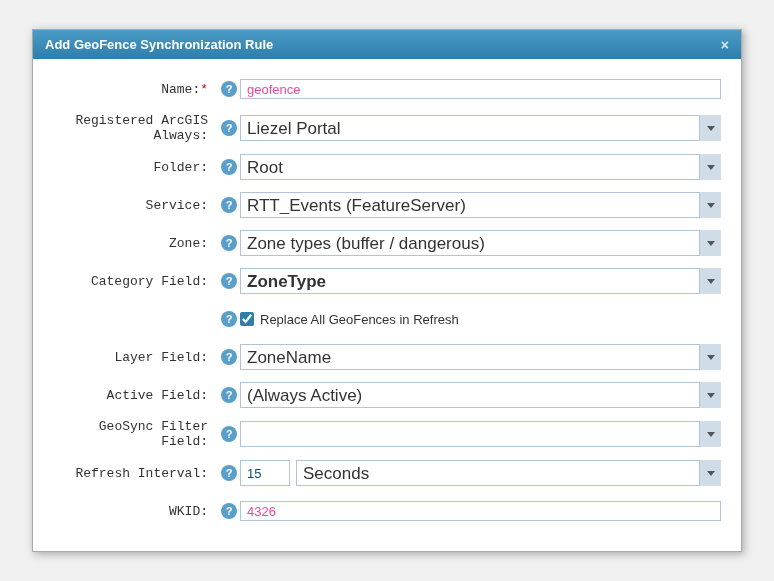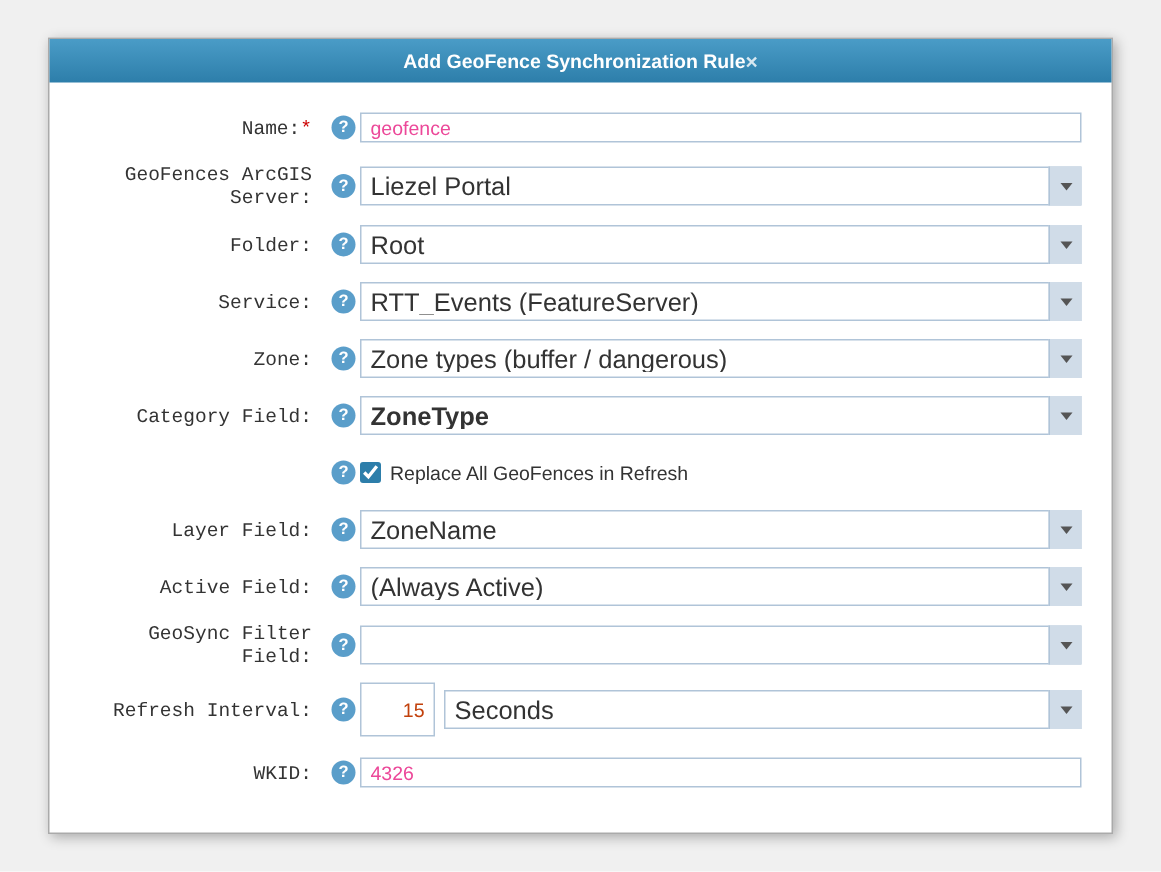--- a/index.html
+++ b/index.html
@@ -19,21 +19,21 @@
       border: 1px solid #aaa;
       box-shadow: 2px 2px 8px rgba(0,0,0,0.3);
     }
     .dialog-title {
       background: linear-gradient(to bottom, #4a9cc7, #2d7eaa);
       color: #fff;
       padding: 7px 12px;
       font-size: 13px;
       font-weight: bold;
       display: flex;
-      justify-content: center;
+      justify-content: space-between;
       align-items: center;
     }
     .dialog-close {
       color: #fff;
       cursor: pointer;
       font-size: 14px;
       line-height: 1;
       opacity: 0.8;
     }
     .dialog-body {
@@ -136,26 +136,25 @@
       font-size: 13px;
     }
     .refresh-row {
       display: flex;
       align-items: center;
       gap: 6px;
       flex: 1;
     }
     .refresh-input {
       width: 50px;
-      height: 36px;
+      height: 26px;
       border: 1px solid #b0c4d8;
       padding: 3px 6px;
       font-size: 13px;
-      color: #c2410c;
-      text-align: right;
+      color: #0c4a6e;
     }
     .refresh-unit {
       flex: 1;
     }
   </style>
 </head>
 <body>
 
 <div class="dialog">
   <div class="dialog-title">
@@ -170,21 +169,21 @@
       </div>
       <div class="help-icon">
         <div class="help-circle">?</div>
       </div>
       <div class="form-control">
         <input type="text" class="text-input" value="geofence" style="">
       </div>
     </div>
 
     <div class="form-row">
-      <div class="form-label">GeoFences ArcGIS Server:</div>
+      <div class="form-label">Registered ArcGIS Always:</div>
       <div class="help-icon">
         <div class="help-circle">?</div>
       </div>
       <div class="form-control select-wrapper">
         <select class="select-input">
           <option>Liezel Portal</option>
         </select>
         <div class="select-arrow"></div>
       </div>
     </div>

